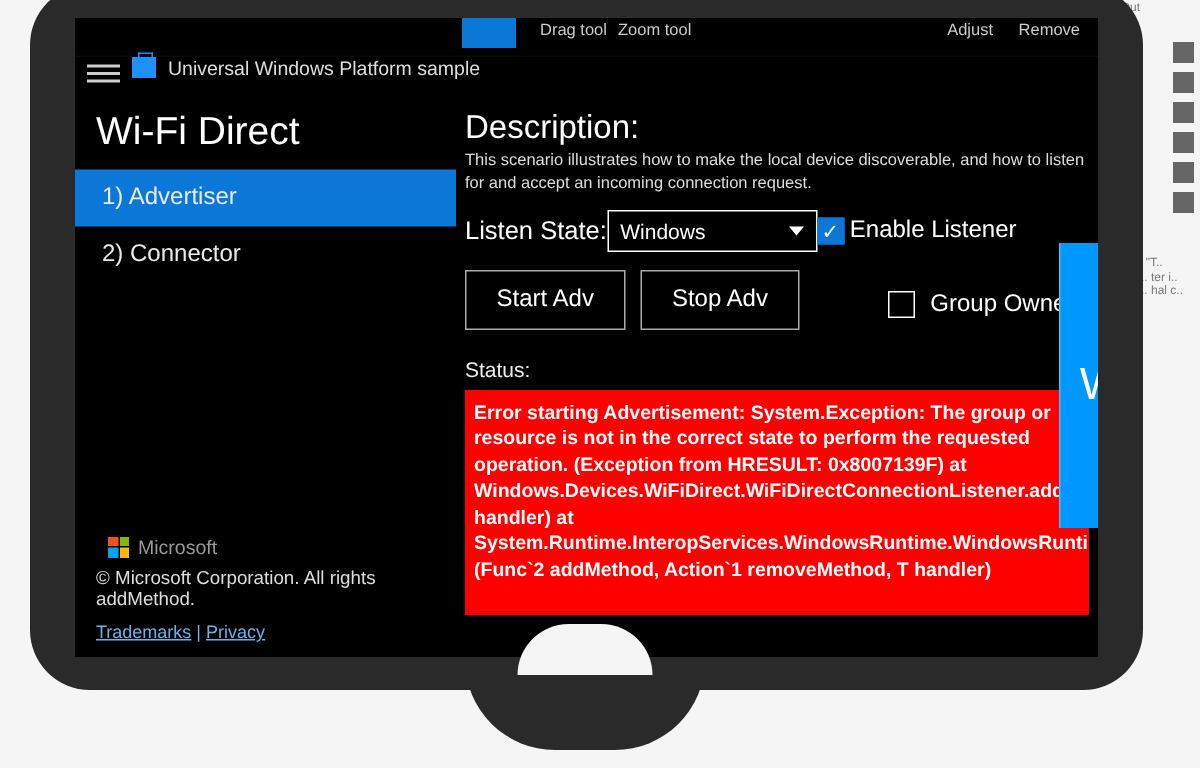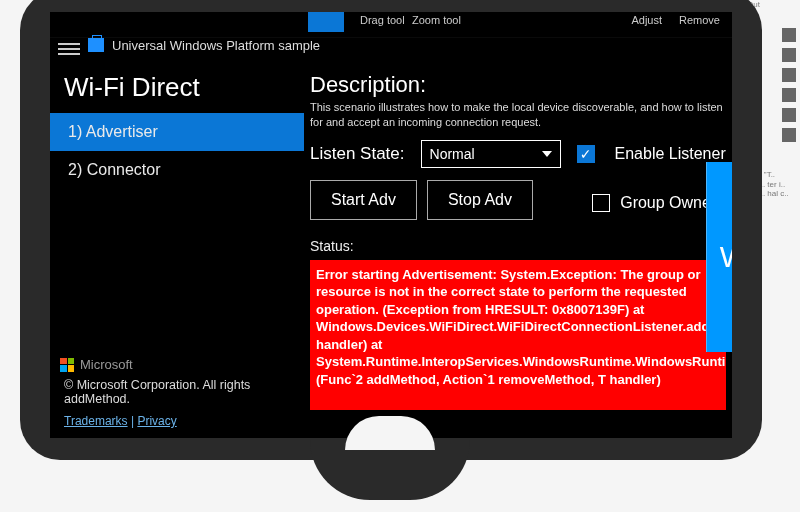--- a/index.html
+++ b/index.html
@@ -23,34 +23,34 @@
   .store-ico { width:16px; height:14px; background:#1e90ff; position:relative; }
   .store-ico:before { content:""; position:absolute; top:-3px; left:4px; width:8px; height:3px; border:1px solid #1e90ff; border-bottom:none; }
   .titlebar .name { color:#ddd; font-size:13px; }
 
   
   .sidebar { position:absolute; top:56px; left:0; width:254px; bottom:0; background:#000; display:flex; flex-direction:column; }
   .page-title { font-size:26px; font-weight:300; color:#fff; padding:4px 14px 10px; }
   .nav-item { padding:10px 18px; font-size:16px; color:#eaeaea; cursor:pointer; }
   .nav-item.sel { background:#0b77d6; }
   .spacer { flex:1; }
-  .ms-logo { padding:0 10px 2px; display:flex; align-items:center; gap:6px; color:#999; font-size:13px; }
+  .ms-logo { padding:0 22px 2px; display:flex; align-items:center; gap:6px; color:#999; font-size:13px; }
   .sq4 { width:14px; height:14px; display:grid; grid-template-columns:1fr 1fr; grid-template-rows:1fr 1fr; gap:1px; }
   .sq4 span:nth-child(1){background:#f25022;} .sq4 span:nth-child(2){background:#7fba00;}
   .sq4 span:nth-child(3){background:#00a4ef;} .sq4 span:nth-child(4){background:#ffb900;}
   .copy { padding:4px 14px; font-size:12.5px; color:#ddd; }
   .linksrow { padding:4px 14px 10px; font-size:12px; }
   .linksrow a { color:#6bb2e8; text-decoration:underline; cursor:pointer; }
 
   
   .main { position:absolute; top:56px; left:254px; right:0; bottom:0; background:#000; padding:0 6px 0 6px; }
   .desc-h { font-size:22px; font-weight:300; margin:4px 0 2px; }
   .desc-t { font-size:11px; color:#ddd; line-height:1.35; margin-bottom:10px; }
 
-  .row { display:flex; align-items:center; gap:16px; margin-bottom:8px; }
+  .row { display:flex; align-items:center; gap:0; margin-bottom:8px; }
   .lbl { font-size:17px; }
   .select { width:140px; height:28px; background:#000; border:1.5px solid #fff; color:#fff; display:flex; align-items:center; justify-content:space-between; padding:0 8px; font-size:14px; cursor:pointer; }
   .chev { width:0; height:0; border-left:5px solid transparent; border-right:5px solid transparent; border-top:6px solid #fff; }
   .chk { width:18px; height:18px; border:1.5px solid #fff; display:inline-flex; align-items:center; justify-content:center; font-size:14px; cursor:pointer; }
   .chk.on { background:#0b77d6; border-color:#0b77d6; color:#fff; }
   .chk-lbl { font-size:16px; margin-left:4px; }
 
   .btns { display:flex; gap:10px; margin:4px 0 10px; }
   .btn { border:1.5px solid #aaa; background:#000; color:#fff; font-size:16px; padding:10px 20px; cursor:pointer; }
 
@@ -124,21 +124,21 @@
       </div>
     </div>
 
     <div class="main">
       <div class="desc-h">Description:</div>
       <div class="desc-t">This scenario illustrates how to make the local device discoverable, and how to listen for and accept an incoming connection request.</div>
 
       <div class="row">
         <span class="lbl">Listen State:</span>
         <div class="select">
-          <span>Normal</span>
+          <span>Windows</span>
           <span class="chev"></span>
         </div>
         <span class="chk on">✓</span>
         <span class="chk-lbl">Enable Listener</span>
       </div>
 
       <div class="row" style="justify-content:space-between;">
         <div class="btns">
           <div class="btn">Start Adv</div>
           <div class="btn">Stop Adv</div>

